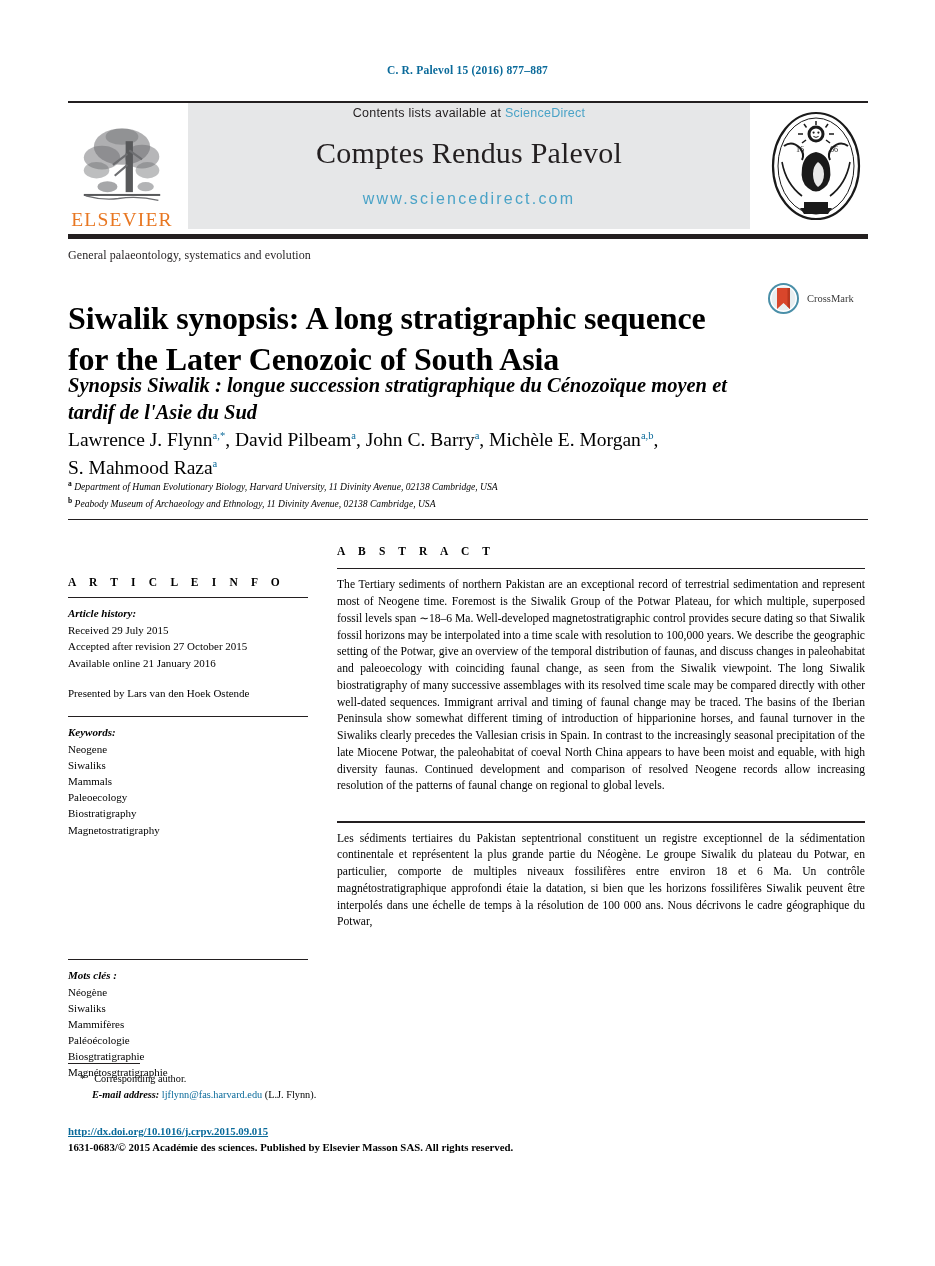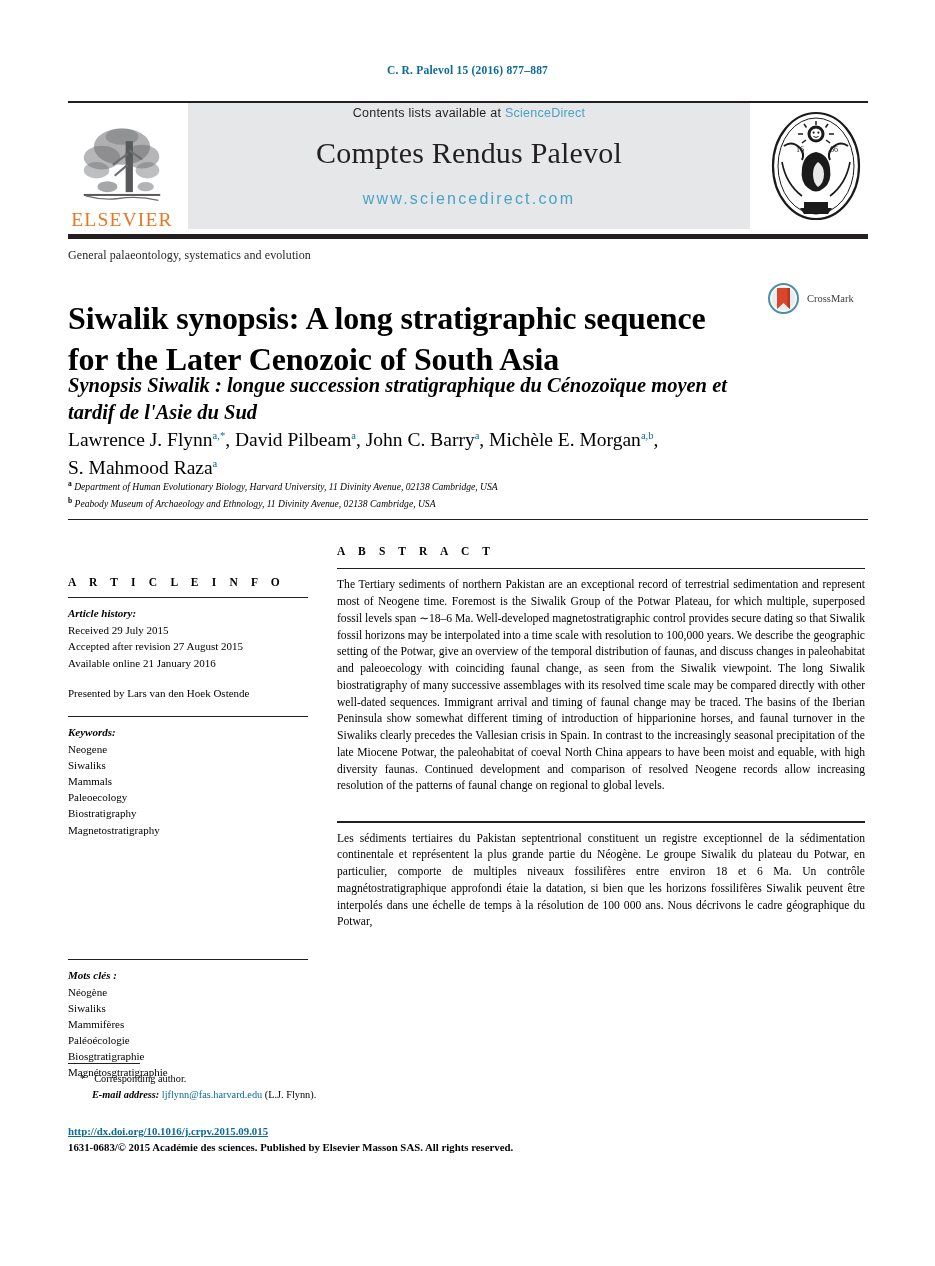--- a/index.html
+++ b/index.html
@@ -426,21 +426,21 @@
   </div>
 
   <div class="rule-authors"></div>
 
   <div class="col-left">
     <div class="smallcaps-head">A R T I C L E   I N F O</div>
     <div class="rule-col"></div>
 
     <div class="info-label">Article history:</div>
     <div class="info-line">Received 29 July 2015</div>
-    <div class="info-line">Accepted after revision 27 August 2015</div>
+    <div class="info-line">Accepted after revision 27 October 2015</div>
     <div class="info-line">Available online 21 January 2016</div>
 
     <div class="info-gap"></div>
     <div class="info-line">Presented by Lars van den Hoek Ostende</div>
 
     <div class="rule-col" style="margin-top:14px;"></div>
 
     <div class="kw-block">
       <div class="info-label">Keywords:</div>
       <div class="kw-item">Neogene</div>

